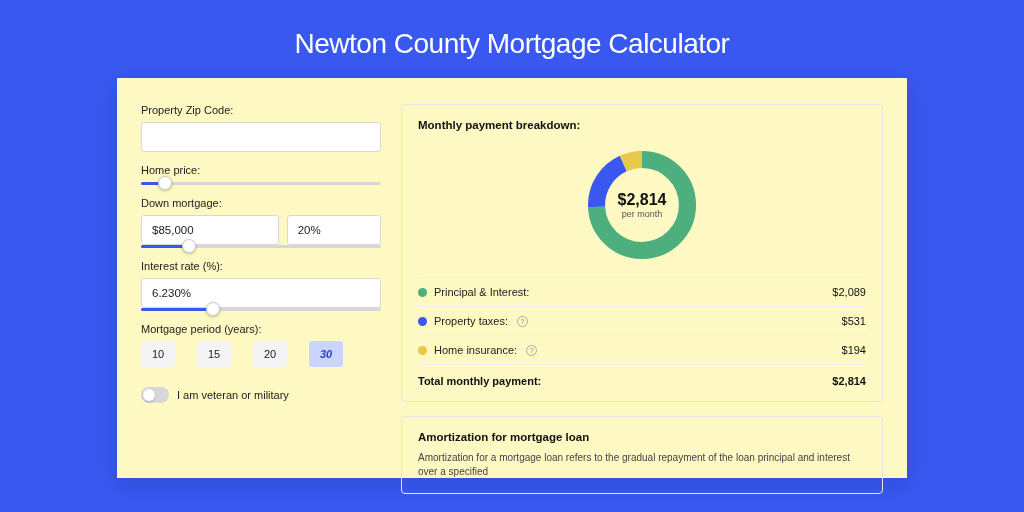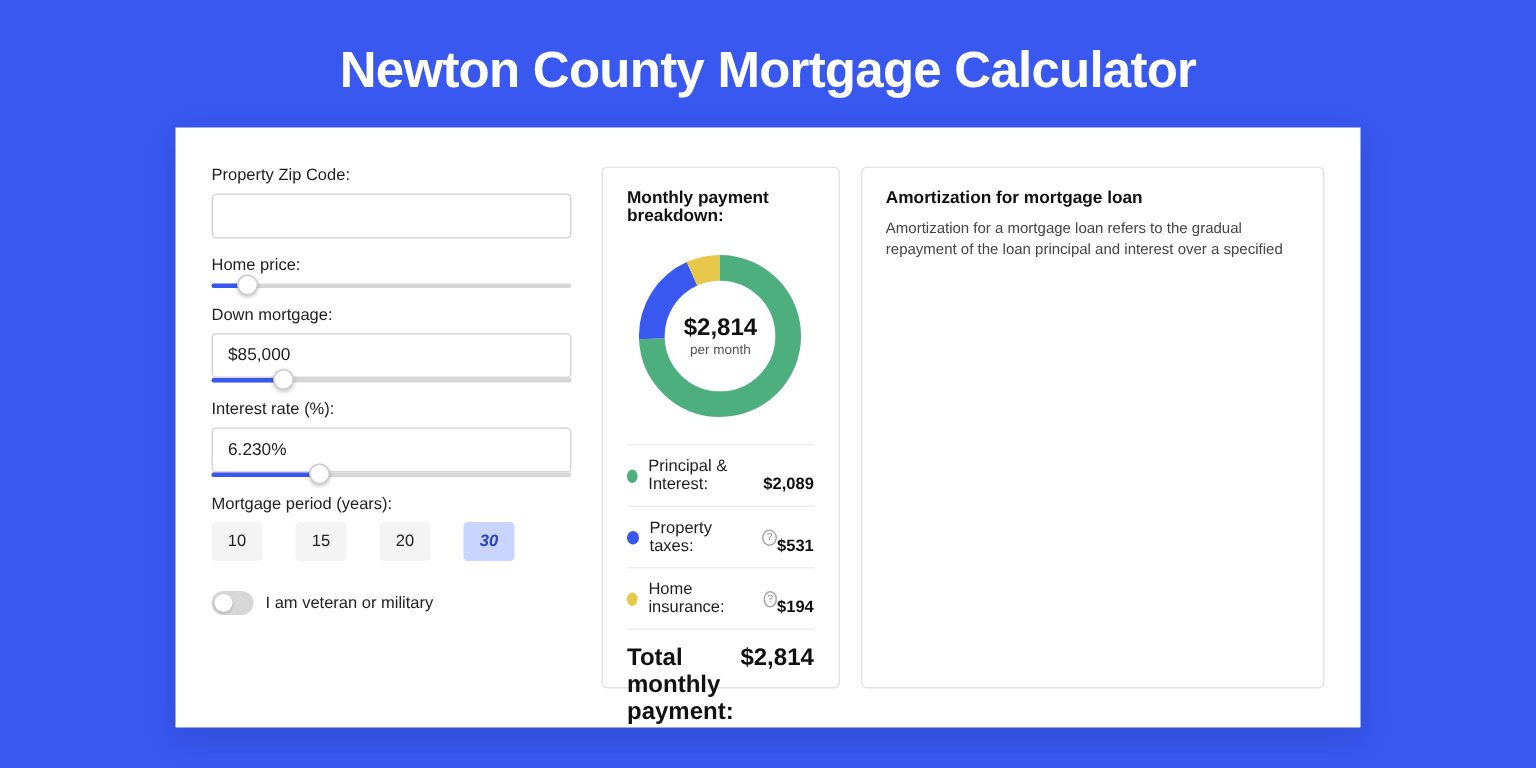--- a/index.html
+++ b/index.html
@@ -9,36 +9,36 @@
     width: 1024px;
     height: 512px;
     overflow: hidden;
   }
   .hero {
     text-align: center;
     padding: 28px 0 18px;
   }
   .hero h1 {
     color: #fff;
-    font-size: 34px;
-    font-weight: 700;
+    font-size: 28px;
+    font-weight: 400;
     letter-spacing: -0.5px;
   }
   .panel {
-    background: #ffffff;
+    background: #fef9c3;
     margin: 0 auto;
     width: 790px;
     height: 400px;
     padding: 26px 24px;
     display: flex;
     gap: 20px;
     box-shadow: 0 6px 20px rgba(0,0,0,0.12);
   }
   .left { width: 240px; }
-  .right { flex: 1; display: flex; flex-direction: row; gap: 14px; }
+  .right { flex: 1; display: flex; flex-direction: column; gap: 14px; }
   .field-label {
     font-size: 11px;
     color: #222;
     margin-bottom: 6px;
     display: block;
   }
   .text-input {
     width: 100%;
     border: 1px solid #d7d7d7;
     border-radius: 3px;
@@ -163,25 +163,25 @@
     width: 11px; height: 11px;
     border: 1px solid #aaa;
     border-radius: 50%;
     display: inline-flex;
     align-items: center;
     justify-content: center;
     font-size: 7px;
     color: #888;
     margin-left: 2px;
   }
-  .legend-val { color: #111; font-weight: 700; }
+  .legend-val { color: #111; font-weight: 400; }
   .total-row {
     display: flex;
-    justify-content: center;
-    font-size: 16px;
+    justify-content: space-between;
+    font-size: 11px;
     font-weight: 700;
     padding-top: 10px;
     border-top: 1px solid #eee;
     color: #111;
   }
   .amort-card {
     border: 1px solid #e4e4e4;
     border-radius: 4px;
     padding: 14px 16px;
   }
@@ -213,20 +213,21 @@
       <div class="slider-track">
         <div class="slider-fill" style="width:10%"></div>
         <div class="slider-thumb" style="left:10%"></div>
       </div>
     </div>
 
     <div class="field-group">
       <label class="field-label">Down mortgage:</label>
       <div class="row-two">
         <input class="text-input" type="text" value="$85,000" style="">
+        <input class="text-input" type="text" value="20%" style="">
       </div>
       <div class="slider-track">
         <div class="slider-fill" style="width:20%"></div>
         <div class="slider-thumb" style="left:20%"></div>
       </div>
     </div>
 
     <div class="field-group">
       <label class="field-label">Interest rate (%):</label>
       <input class="text-input" type="text" value="6.230%" style="">

